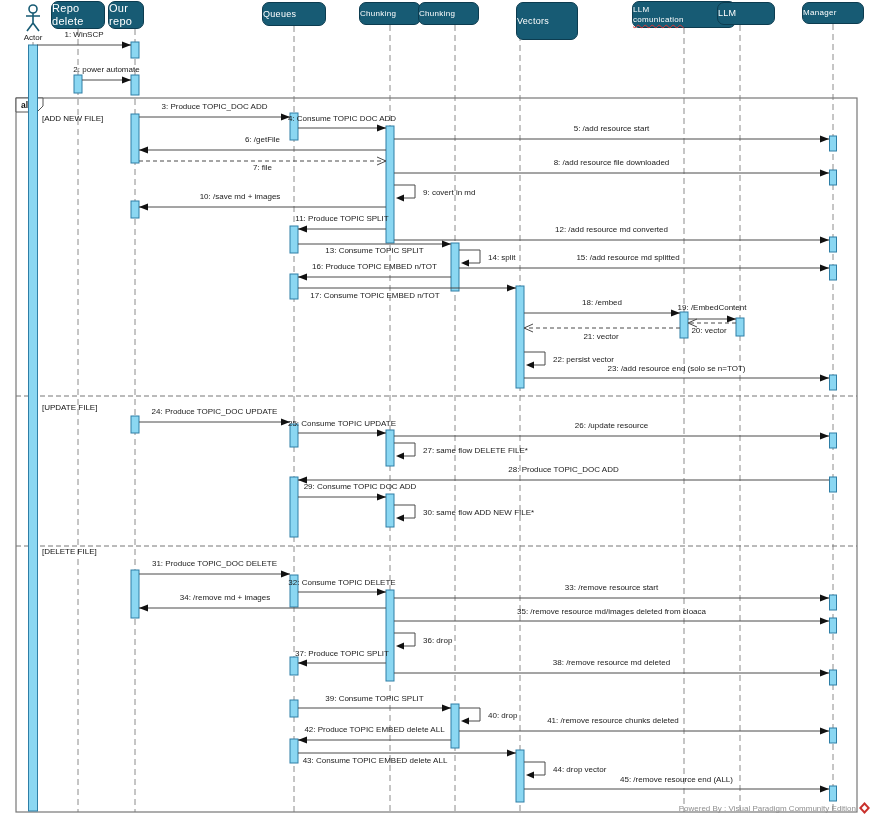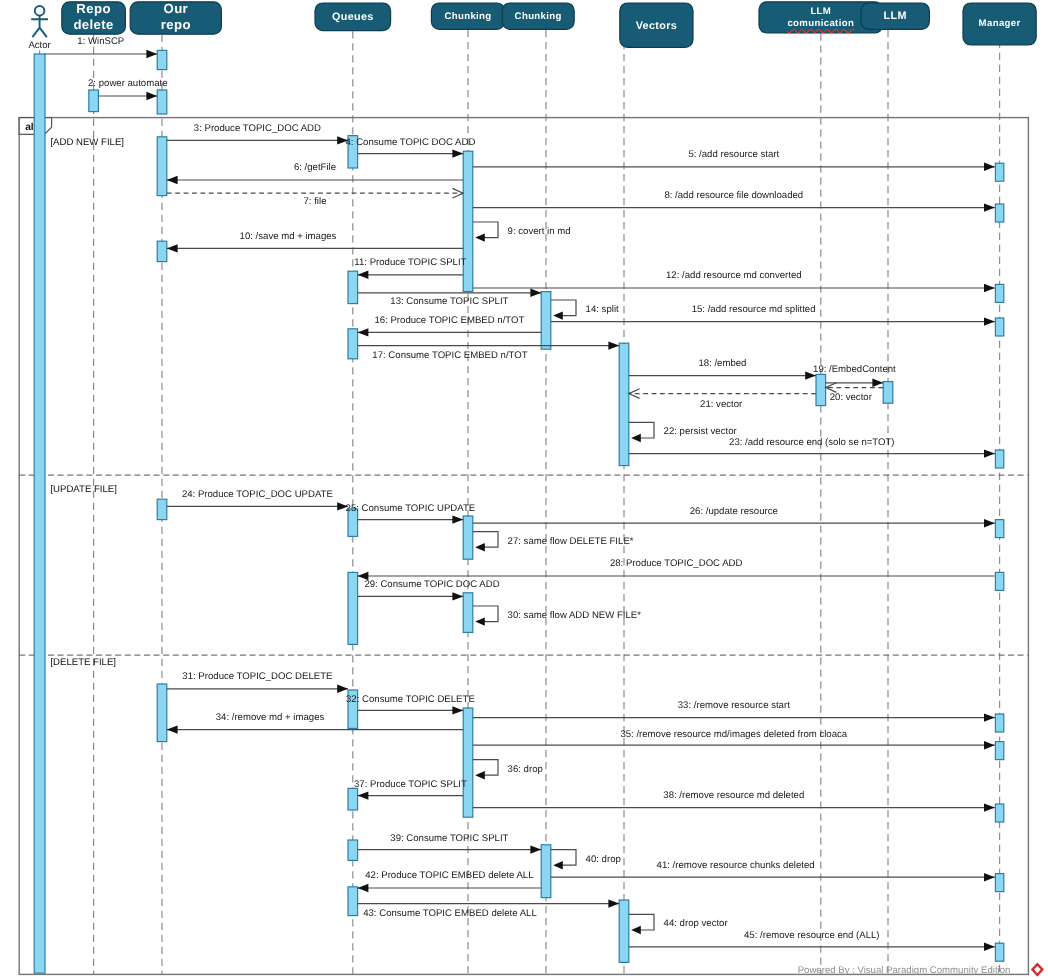--- a/index.html
+++ b/index.html
@@ -15,25 +15,25 @@
   .op{font-weight:bold;font-size:8.5px;fill:#111;}
   .guard{font-size:8px;fill:#111;}
   .act{fill:var(--act-fill);stroke:var(--act-border);stroke-width:1;}
   .mline{stroke:var(--line);stroke-width:1;}
   .dashed{stroke-dasharray:4 3;}
   .ahead{fill:#111;stroke:none;}
   .openhead{fill:none;stroke:var(--line);stroke-width:1;}
   .mlabel{font-size:8px;fill:var(--label);}
   .mid{text-anchor:middle;}
   .actor circle,.actor path{fill:none;stroke:var(--header-fill);stroke-width:1.6;}
-  .head{position:absolute;display:flex;flex-direction:column;align-items:center;justify-content:center;
+  .head{position:absolute;display:flex;flex-direction:column;align-items:flex-start;justify-content:center;
         background:var(--header-fill);border:1.5px solid var(--header-border);border-radius:7px;
-        color:#fff;line-height:1.2;letter-spacing:.3px;box-sizing:border-box;text-align:center;font-weight:bold;}
+        color:#fff;line-height:1.2;letter-spacing:.3px;box-sizing:border-box;text-align:center;}
   .misspell{text-decoration:underline wavy var(--spell);text-decoration-thickness:1px;text-underline-offset:2px;}
-  .watermark{position:absolute;right:3px;bottom:3px;display:flex;align-items:center;gap:17px;
+  .watermark{position:absolute;right:3px;bottom:3px;display:flex;align-items:center;gap:3px;
              font-size:8px;color:var(--watermark);}
   .vplogo polygon.outer{fill:var(--logo-red);}
   .vplogo polygon.inner{fill:#fff;}
 </style>
 </head>
 <body>
 
 <div id="stage">
   <div id="canvas">
       <svg width="873" height="817">
@@ -322,21 +322,21 @@
         <g class="actor">
           <circle cx="33" cy="9" r="4"></circle>
           <path d="M33,13 V23 M26,16 H40 M33,23 L27,31 M33,23 L39,31"></path>
           <text x="33" y="40" class="mlabel mid">Actor</text>
         </g>
       </svg>
       <div class="head" style="left: 51px; top: 1px; width: 54px; height: 28px; font-size: 11px;">
         <span>Repo</span>
         <span>delete</span>
       </div>
-      <div class="head" style="left: 108px; top: 1px; width: 77px; height: 28px; font-size: 11px;">
+      <div class="head" style="left: 108px; top: 1px; width: 36px; height: 28px; font-size: 11px;">
         <span>Our</span>
         <span>repo</span>
       </div>
       <div class="head" style="left: 262px; top: 2px; width: 64px; height: 24px; font-size: 9px;">
         <span>Queues</span>
       </div>
       <div class="head" style="left: 359px; top: 2px; width: 62px; height: 23px; font-size: 8px;">
         <span>Chunking</span>
       </div>
       <div class="head" style="left: 418px; top: 2px; width: 61px; height: 23px; font-size: 8px;">
@@ -345,21 +345,21 @@
       <div class="head" style="left: 516px; top: 2px; width: 62px; height: 38px; font-size: 9px;">
         <span>Vectors</span>
       </div>
       <div class="head" style="left: 632px; top: 1px; width: 104px; height: 27px; font-size: 8px;">
         <span>LLM</span>
         <span class="misspell">comunication</span>
       </div>
       <div class="head" style="left: 717px; top: 2px; width: 58px; height: 23px; font-size: 9px;">
         <span>LLM</span>
       </div>
-      <div class="head" style="left: 802px; top: 2px; width: 62px; height: 36px; font-size: 8px;">
+      <div class="head" style="left: 802px; top: 2px; width: 62px; height: 22px; font-size: 8px;">
         <span>Manager</span>
       </div>
     </div>
   <div class="watermark">
     <span>Powered By : Visual Paradigm Community Edition</span>
     <svg class="vplogo" width="11" height="12" viewBox="0 0 11 12">
       <polygon class="outer" points="5.5,0 11,6 5.5,12 0,6"></polygon>
       <polygon class="inner" points="5.5,3 8.3,6 5.5,9 2.7,6"></polygon>
     </svg>
   </div>

